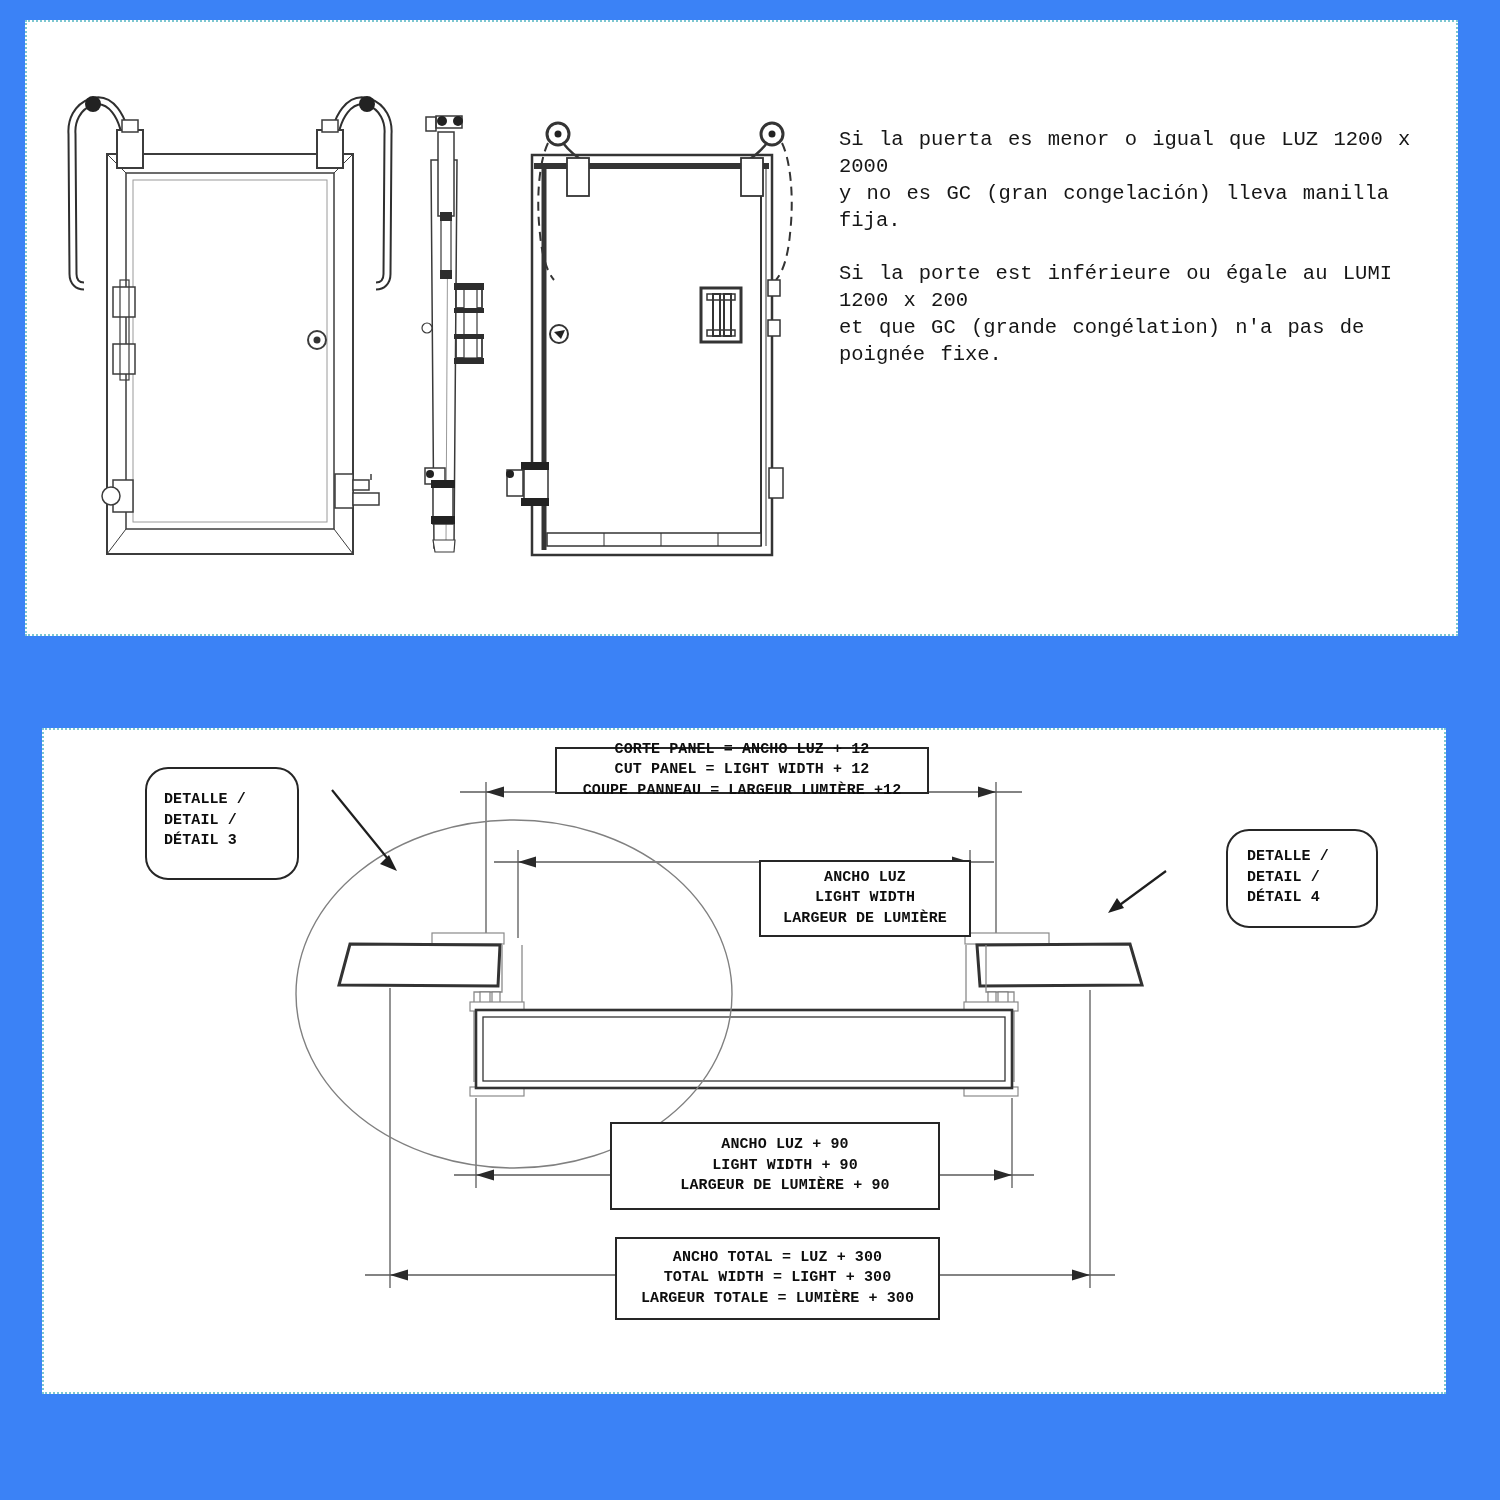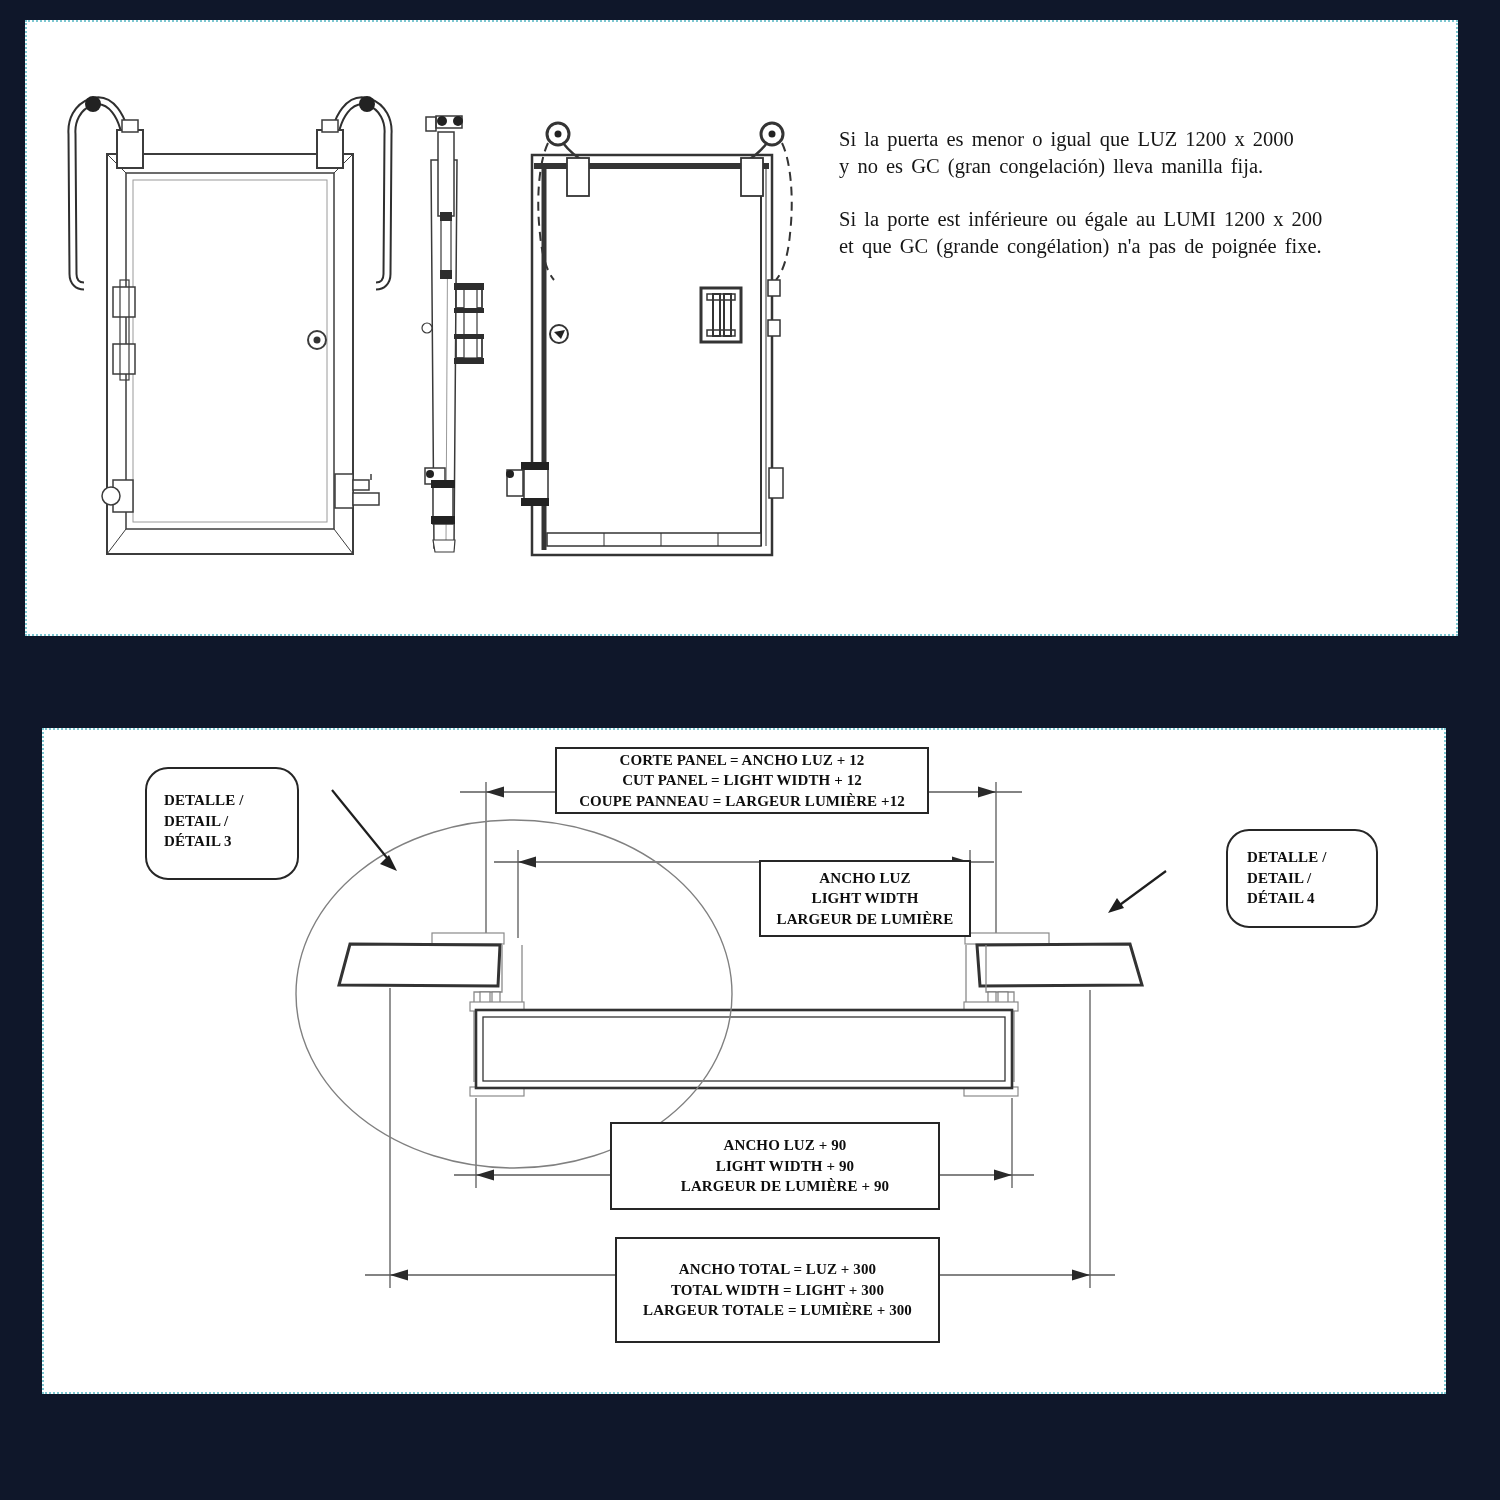--- a/index.html
+++ b/index.html
@@ -1,18 +1,18 @@
 <!DOCTYPE html>
 <html style="--panel_border: #7cc7d1; --label_border: #262626; --ink: #3a3a3a; --text: #111111;"><head>
 <meta charset="utf-8">
 <style>
   html,body{margin:0;padding:0;background:#fff;}
   .page{
-    position:relative;width:1500px;height:1500px;background:#0f172a;overflow:hidden;
-    font-family:Liberation Serif, serif;color:var(--text,#111);
+    position:relative;width:1500px;height:1500px;background:#3b82f6;overflow:hidden;
+    font-family:Liberation Mono, monospace;color:var(--text,#111);
   }
   .panel{
     position:absolute;background:#fff;
     border:2px dotted var(--panel_border,#7cc7d1);
     box-sizing:border-box;
   }
   .panel-top{left:25px;top:20px;width:1433px;height:616px;}
   .panel-bottom{left:42px;top:728px;width:1404px;height:666px;}
   .panel svg{position:absolute;left:0;top:0;z-index:1;}
   .note-block{position:absolute;left:812px;top:104px;width:600px;z-index:2;}
@@ -25,24 +25,24 @@
     border:2.5px solid var(--label_border,#262626);
     box-sizing:border-box;
     font-weight:700;font-size:15px;line-height:20.5px;
     white-space:pre-line;text-align:center;
     display:flex;align-items:center;justify-content:center;
     color:#0e0e0e;letter-spacing:0.1px;
   }
   .lbl.corner{align-items:flex-start;justify-content:flex-start;text-align:left;border-radius:23px;}
   #box-detail3{left:101px;top:37px;width:154px;height:113px;padding:21px 0 0 17px;}
   #box-detail4{left:1182px;top:99px;width:152px;height:99px;padding:16px 0 0 19px;}
-  #box-cut{left:511px;top:17px;width:374px;height:67px;}
+  #box-cut{left:511px;top:17px;width:374px;height:47px;}
   #box-light{left:671px;top:130px;width:212px;height:77px;margin-left:44px;}
   #box-light90{left:566px;top:392px;width:330px;height:88px;padding-left:20px;}
-  #box-total{left:571px;top:507px;width:325px;height:106px;}
+  #box-total{left:571px;top:507px;width:325px;height:83px;}
 </style>
 </head>
 <body>
 
 <div class="page">
 
   <section class="panel panel-top">
     <svg width="1429" height="612" viewBox="0 0 1429 612">
 
       <g fill="none" stroke="#3c3c3c">

